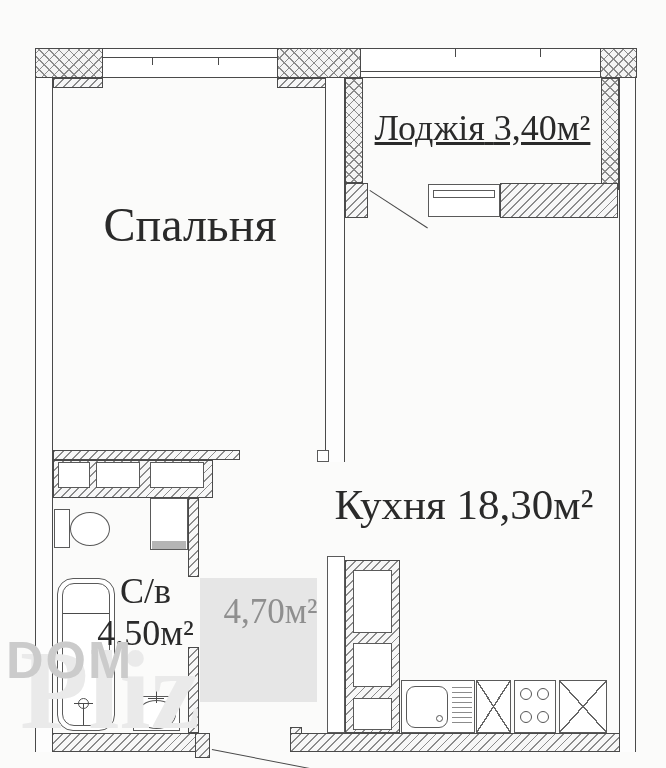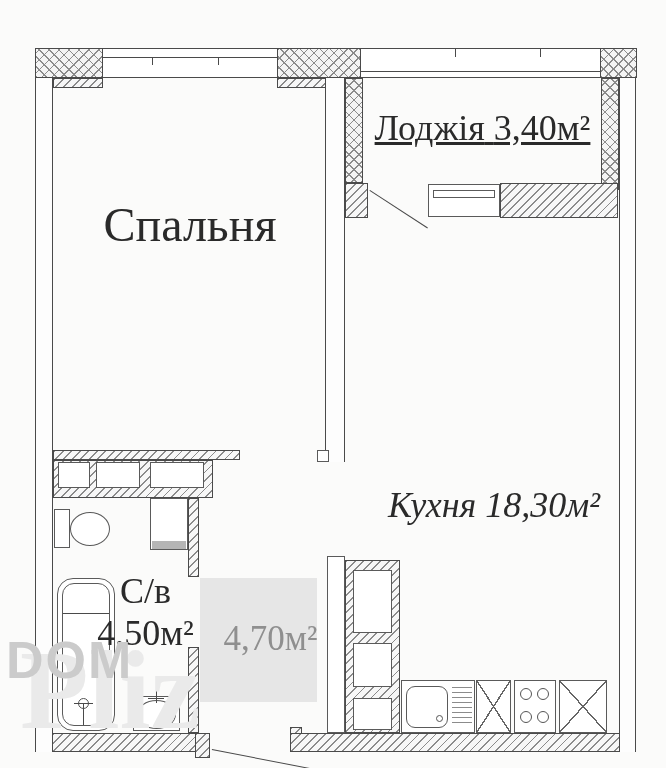--- a/index.html
+++ b/index.html
@@ -113,29 +113,29 @@
   <div class="abs vline" style="left:156px;top:691px;height:12px;"></div>
   <div class="abs hline" style="left:148px;top:698px;width:16px;"></div>
 
   <div class="abs label" style="left:90px;top:203px;width:200px;font-size:48px;line-height:44px;">
     <div>Спальня</div>
   </div>
   <div class="abs label" style="left:363px;top:108px;width:239px;font-size:36px;line-height:40px;text-decoration:underline;">
     <span>Лоджія</span>
     <span>3,40м²</span>
   </div>
-  <div class="abs label" style="left:360px;top:485px;width:268px;font-size:36px;line-height:40px;font-style:italic;">
+  <div class="abs label" style="left:330px;top:485px;width:268px;font-size:43px;line-height:40px;">
     <span>Кухня</span>
     <span>18,30м²</span>
   </div>
   <div class="abs label" style="left:88px;top:570px;width:115px;font-size:36px;line-height:42px;">
     <div>С/в</div>
     <div>4,50м²</div>
   </div>
 
   <div class="abs" style="left:200px;top:578px;width:117px;height:124px;background:var(--plate);z-index:4;"></div>
   <div class="abs wm" style="left:20px;top:626px;font-size:112px;color:var(--wm-light);z-index:5;font-family:Liberation Serif, serif;">Pliz</div>
   <div class="abs wm" style="left:6px;top:630px;font-size:52px;letter-spacing:2px;color:var(--wm-mid);z-index:6;">DOM</div>
-  <div class="abs label" style="left:200px;top:619px;width:141px;font-size:35px;color:var(--hall-label);z-index:7;">
+  <div class="abs label" style="left:200px;top:592px;width:141px;font-size:35px;color:var(--hall-label);z-index:7;">
     <span>4,70м²</span>
   </div>
 
 </div>
 
 </body></html>

